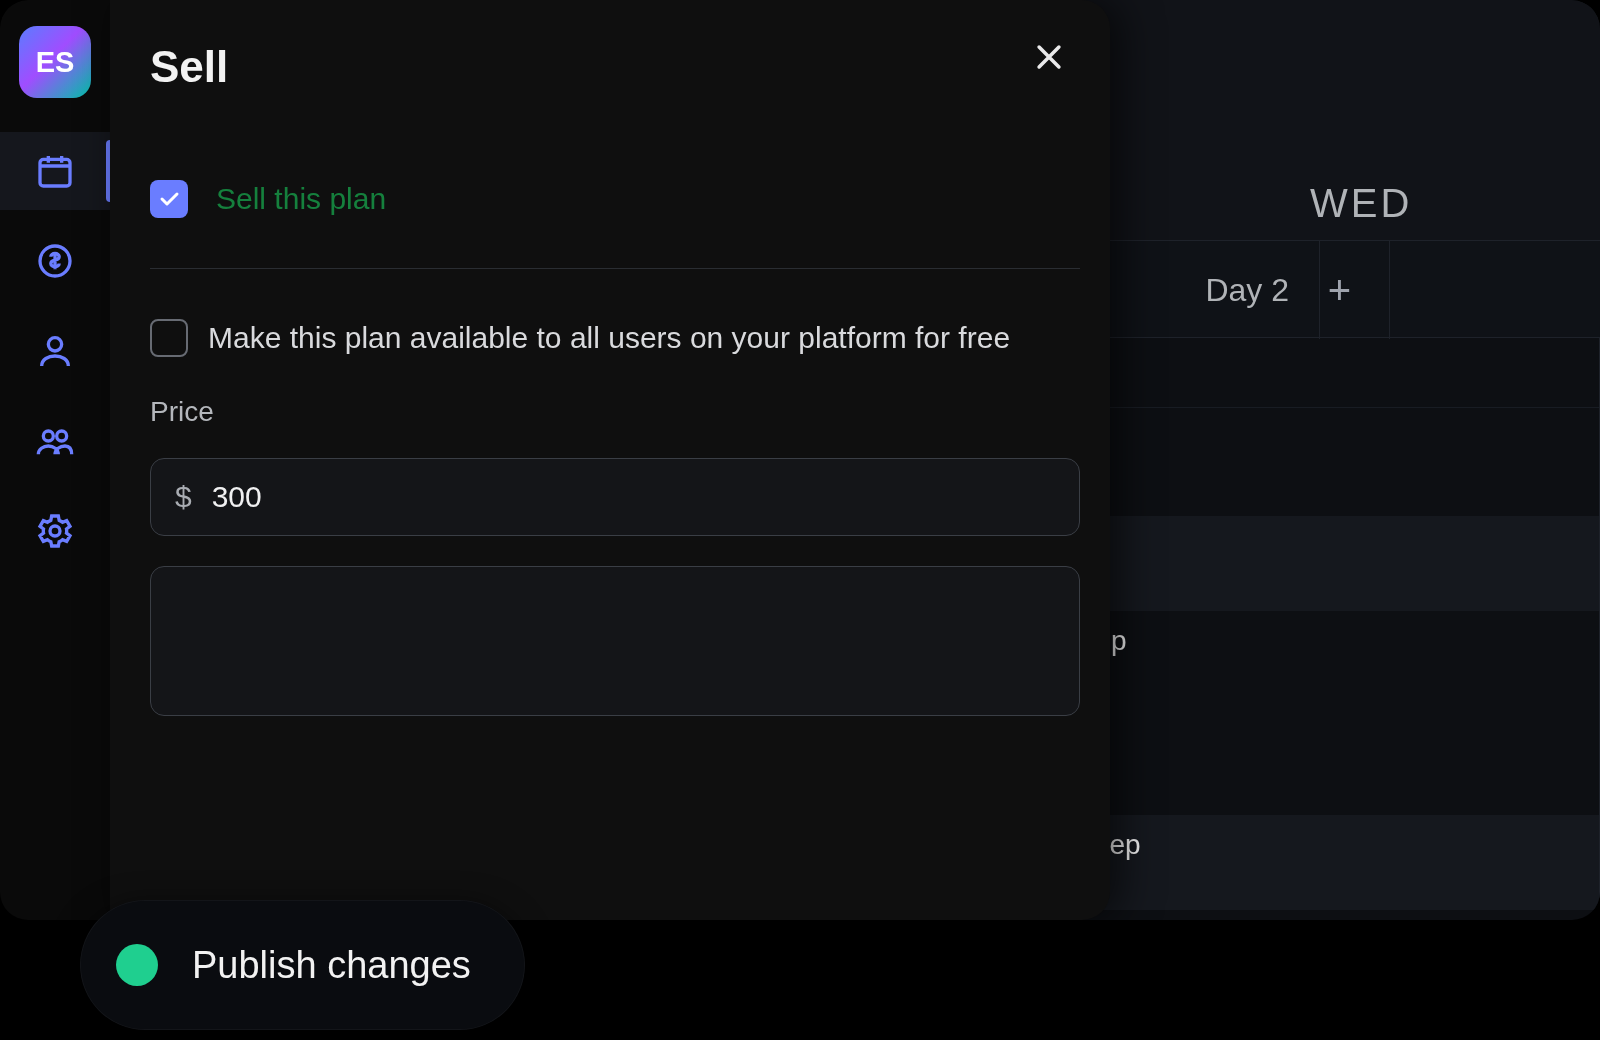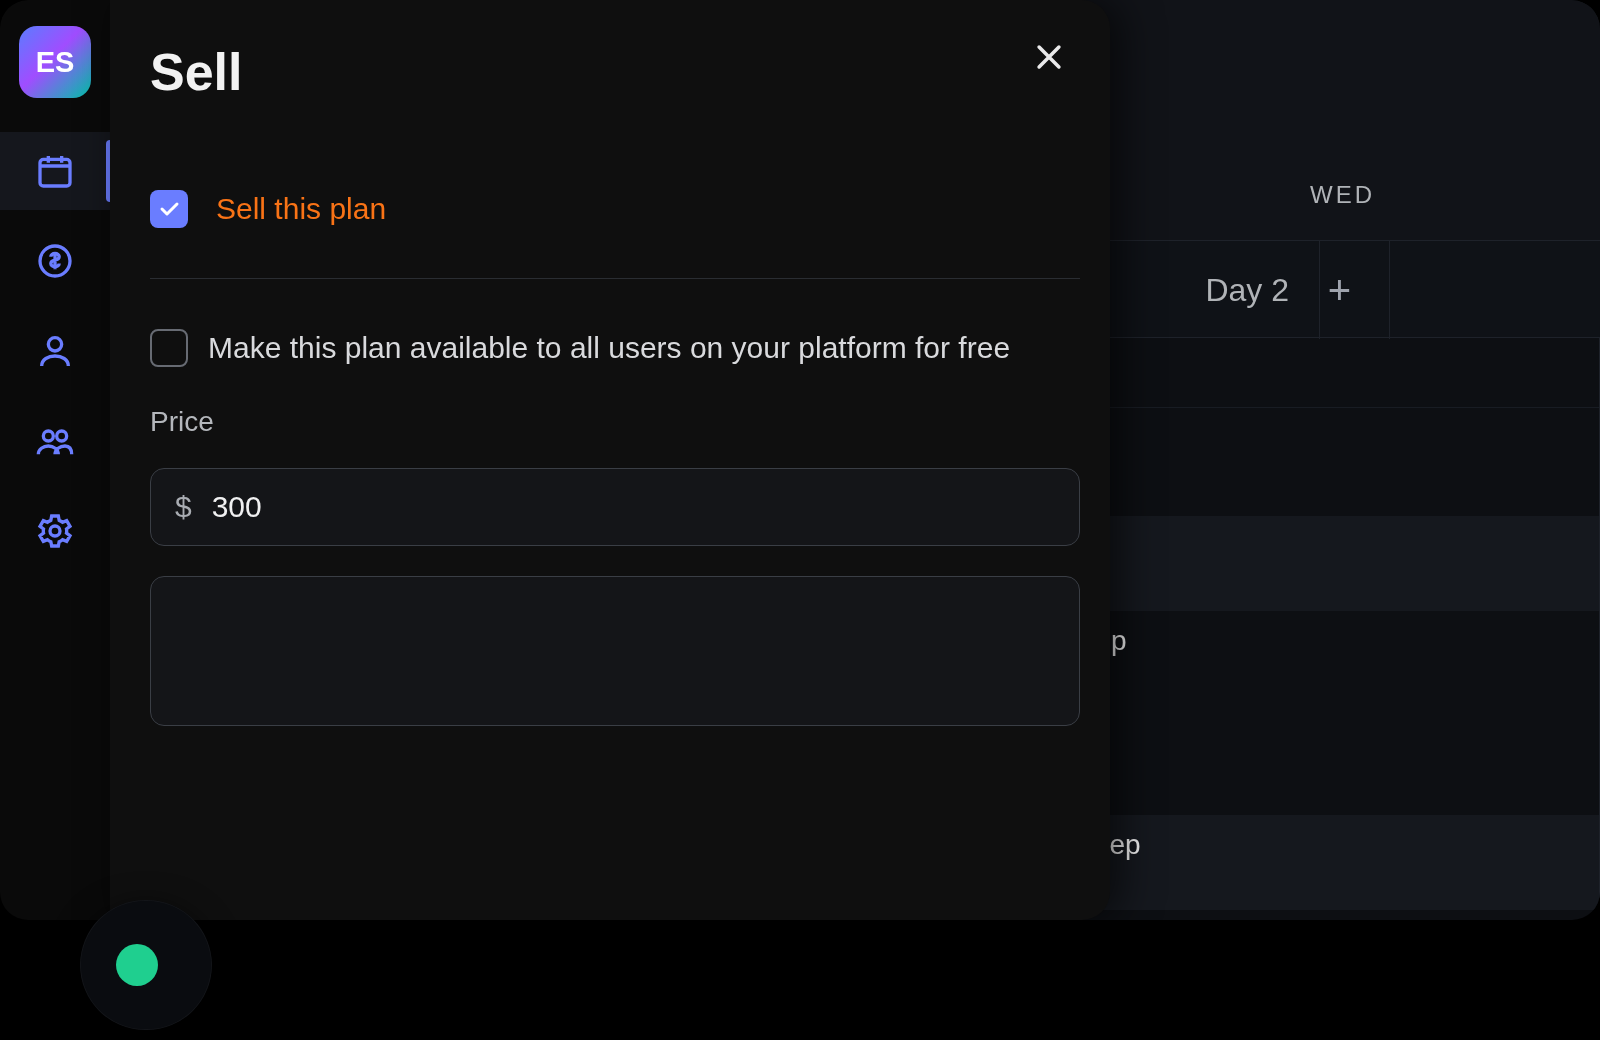--- a/index.html
+++ b/index.html
@@ -13,21 +13,21 @@
   .side-icons { display:flex; flex-direction:column; gap:12px; align-items:center; width:100%; margin-top:4px;}
   .side-item { width:100%; height:78px; display:flex; align-items:center; justify-content:center; position:relative; cursor:pointer;}
   .side-item.active { background:#15171d; }
   .side-item.active::after { content:""; position:absolute; right:0; top:8px; bottom:8px; width:4px; background:#6a7dff; border-radius:4px 0 0 4px; }
   .side-item svg { width:40px; height:40px; }
 
   
   .bg-content { position:absolute; left:110px; top:0; right:0; height:920px; background:#0d0f13; border-top-right-radius:28px; border-bottom-right-radius:28px; overflow:hidden; }
   .bg-header { height:240px; background:#111318; display:flex; flex-direction:column; }
   .bg-day-row { position:absolute; top:155px; left:0; right:0; height:85px; display:flex; }
-  .bg-day-label { font-family:"DIN Condensed","Arial Narrow",sans-serif; letter-spacing:3px; font-size:24px; color:#b0b3b7; }
+  .bg-day-label { font-family:"DIN Condensed","Arial Narrow",sans-serif; letter-spacing:3px; font-size:40px; color:#b0b3b7; }
   .bg-wed { position:absolute; left:1200px; top:26px;}
   .bg-daytabs { position:absolute; top:240px; left:0; right:0; height:98px; display:flex; background:#0f1217; border-top:1px solid #1e222a; border-bottom:1px solid #1e222a;}
   .daycell { flex:0 0 auto; height:98px; display:flex; align-items:center; justify-content:flex-end; padding-right:30px; border-right:1px solid #1e222a; font-size:32px; color:#b0b3b7; }
   .daycell.day2 { width:1210px; }
   .daycell.plus { width:70px; justify-content:center; }
   .plus-icon { color:#9ea3ad; font-size:40px; font-weight:300;}
 
   .workout-cols { position:absolute; top:338px; left:0; right:0; bottom:0; display:flex; }
   .wocol { border-right:1px solid #1e222a; }
   .wocol.a { width:1210px; }
@@ -42,29 +42,29 @@
 
   .exrow { padding:14px 24px; }
   .exrow.alt { background:#15181e; }
   .ex-line1 { display:flex; gap:22px; align-items:baseline;}
   .ex-tag { color:#9ea3ad; font-size:26px; width:46px;}
   .ex-name { color:#f0f0f1; font-size:28px; font-weight:500; white-space:nowrap; overflow:hidden; text-overflow:ellipsis;}
   .ex-line2 { padding-left:68px; color:#c5c8cd; font-size:26px; margin-top:4px; white-space:nowrap; overflow:hidden; text-overflow:ellipsis;}
 
   
   .modal { position:absolute; left:110px; top:0; width:1000px; height:920px; background:#0f0f0f; border-top-right-radius:28px; border-bottom-right-radius:28px; box-shadow: 10px 0 40px rgba(0,0,0,.6); padding:42px 48px 0 40px; overflow:hidden;}
-  .modal-title { font-size:52px; font-weight:600; color:#f2f2f2; }
+  .modal-title { font-size:44px; font-weight:600; color:#f2f2f2; }
   .modal-close { position:absolute; right:44px; top:40px; cursor:pointer; }
   .modal-close svg{ width:34px; height:34px; }
 
   .sell-row { display:flex; align-items:center; gap:28px; margin-top:88px; }
   .checkbox { width:38px; height:38px; border-radius:8px; background:#6a7dff; display:flex; align-items:center; justify-content:center; cursor:pointer;}
   .checkbox.empty { background:transparent; border:2px solid #676b73; }
   .checkbox svg { width:24px; height:24px; }
-  .check-label { font-size:30px; color:#f97316; }
+  .check-label { font-size:30px; color:#15803d; }
 
   .divider { height:1px; background:#2a2d32; width:930px; margin:50px 0 50px 0; }
 
   .free-row { display:flex; align-items:center; gap:20px; }
   .free-label { font-size:30px; color:#d9dadd; }
 
   .field-label { font-size:28px; color:#b4b7bc; margin-top:39px; display:flex; align-items:center; gap:16px;}
   .info-icon { width:28px; height:28px; border:2px solid #7a7e86; border-radius:50%; display:inline-flex; align-items:center; justify-content:center; font-size:19px; color:#a2a5ab; font-weight:600;}
   .price-input { margin-top:30px; width:930px; height:78px; border:1px solid #3a3e45; border-radius:14px; background:#141518; display:flex; align-items:center; padding:0 24px; gap:20px;}
   .price-input .cur { font-size:30px; color:#a9acb2; }
@@ -223,15 +223,16 @@
 
     <div class="desc-input">
       <textarea style=""></textarea>
     </div>
   </div>
 
   <div class="app-bottom"></div>
 
   <div class="publish-pill">
     <div class="publish-dot"></div>
+    <span class="publish-label">Publish changes</span>
   </div>
 
 </div>
 
 </body></html>

